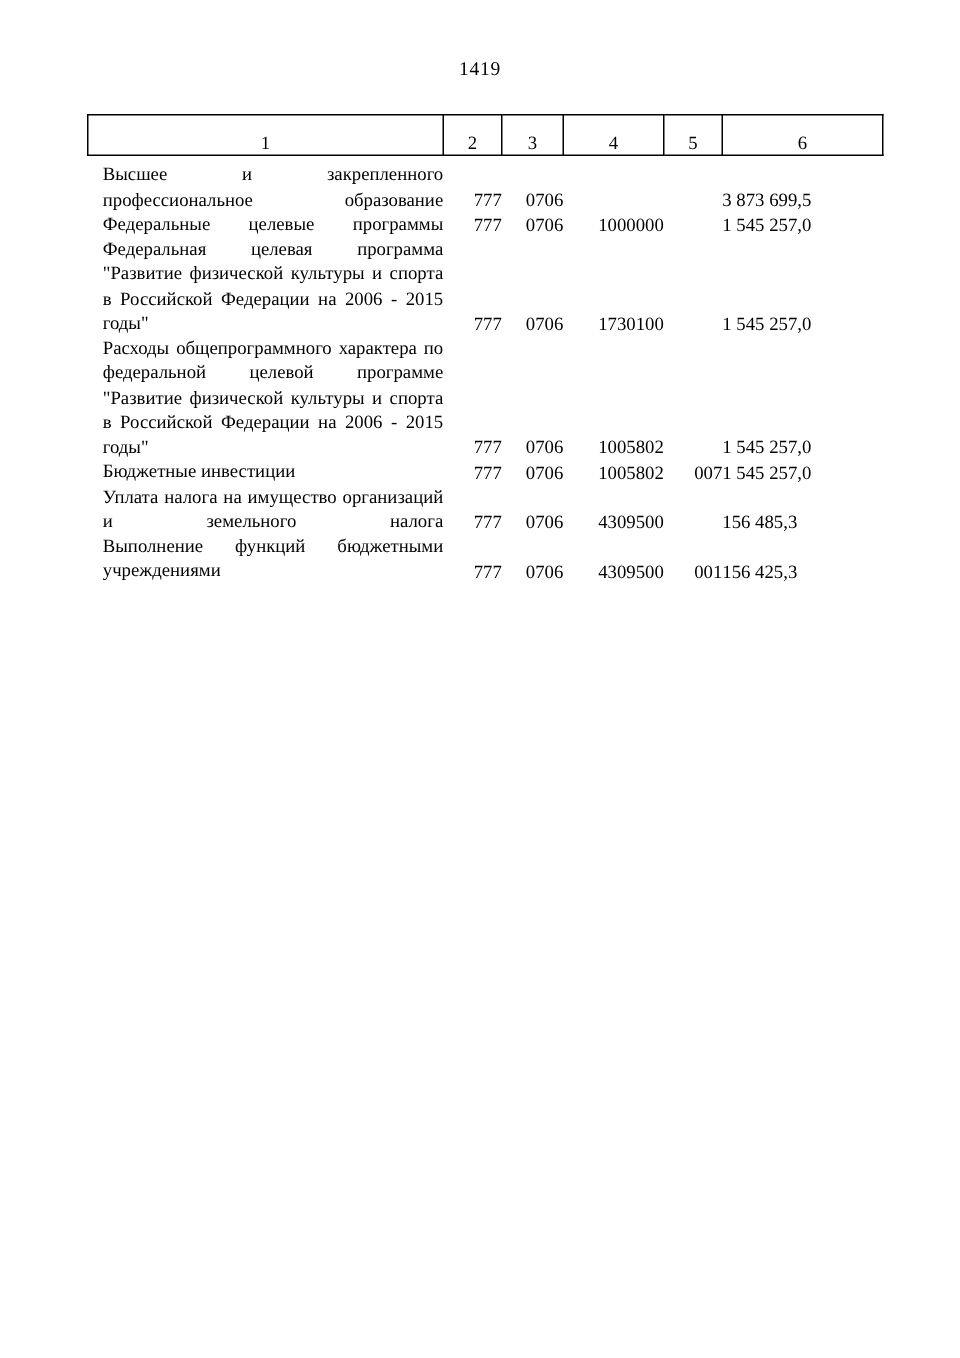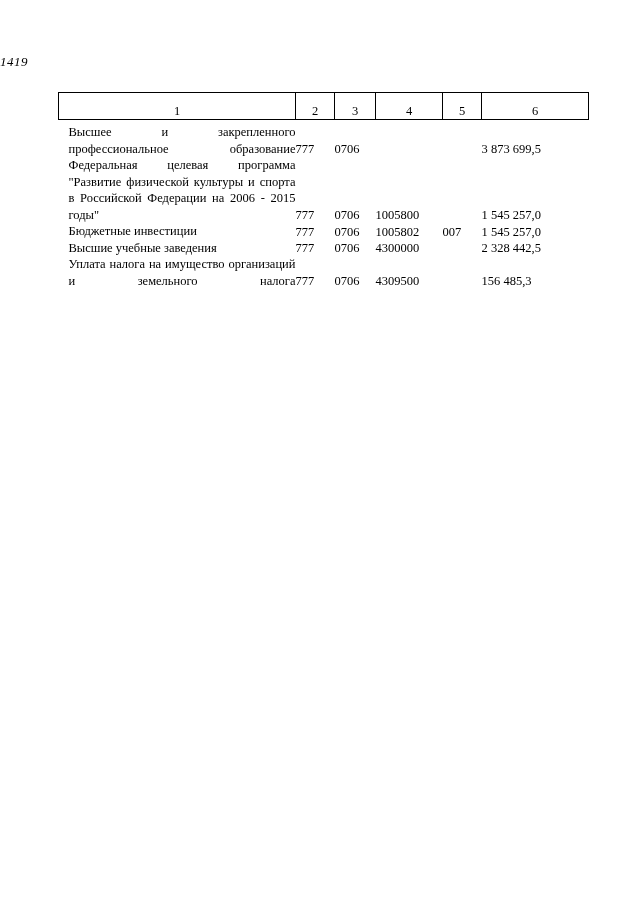--- a/index.html
+++ b/index.html
@@ -15,24 +15,24 @@
     position: relative;
     overflow: hidden;
   }
   .page {
     width: 640px;
     height: 905px;
     position: relative;
     box-sizing: border-box;
   }
   .page-number {
+    text-align: center;
     font-size: 13px;
-    padding-top: 54px;
+    padding-top: 38px;
     letter-spacing: 0.5px;
-    font-style: italic;
   }
   .table-wrap {
     margin: 22px 58px 0 58px;
   }
   table.doc {
     border-collapse: collapse;
     width: 100%;
     table-layout: fixed;
   }
   table.doc td {
@@ -66,21 +66,21 @@
     padding-left: 10px !important;
     padding-right: 4px;
     font-size: 12.5px;
   }
   .name.nojust {
     text-align: left;
     text-align-last: left;
     font-family: Liberation Serif, serif;
   }
   .num {
-    text-align: left;
+    text-align: right;
     font-size: 12.5px;
     white-space: nowrap;
   }
   .amount {
     padding-right: 8px !important;
     font-size: 12.5px;
     white-space: nowrap;
   }
   .spacer td { height: 4px; padding: 0; }
 </style>
@@ -109,57 +109,73 @@
 
         <tr class="body-row">
           <td class="name">Высшее и закрепленного профессиональное образование</td>
           <td class="num">777</td>
           <td class="num">0706</td>
           <td class="num"></td>
           <td class="num"></td>
           <td class="amount">3 873 699,5</td>
         </tr>
 
+        <tr class="body-row">
+          <td class="name">Федеральные целевые программы</td>
+          <td class="num">777</td>
+          <td class="num">0706</td>
+          <td class="num">1000000</td>
+          <td class="num"></td>
+          <td class="amount">1 545 257,0</td>
+        </tr>
 
         <tr class="body-row">
           <td class="name">Федеральная целевая программа "Развитие физической культуры и спорта в Российской Федерации на 2006 - 2015 годы"</td>
           <td class="num">777</td>
           <td class="num">0706</td>
-          <td class="num">1005800</td>
+          <td class="num">1730100</td>
           <td class="num"></td>
           <td class="amount">1 545 257,0</td>
         </tr>
 
+        <tr class="body-row">
+          <td class="name">Расходы общепрограммного характера по федеральной целевой программе "Развитие физической культуры и спорта в Российской Федерации на 2006 - 2015 годы"</td>
+          <td class="num">777</td>
+          <td class="num">0706</td>
+          <td class="num">1005802</td>
+          <td class="num"></td>
+          <td class="amount">1 545 257,0</td>
+        </tr>
 
         <tr class="body-row">
           <td class="name nojust">Бюджетные инвестиции</td>
           <td class="num">777</td>
           <td class="num">0706</td>
           <td class="num">1005802</td>
           <td class="num">007</td>
           <td class="amount">1 545 257,0</td>
         </tr>
 
-        <tr class="body-row">
-          <td class="name nojust">Высшие учебные заведения</td>
-          <td class="num">777</td>
-          <td class="num">0706</td>
-          <td class="num">4300000</td>
-          <td class="num"></td>
-          <td class="amount">2 328 442,5</td>
-        </tr>
 
         <tr class="body-row">
           <td class="name">Уплата налога на имущество организаций и земельного налога</td>
           <td class="num">777</td>
           <td class="num">0706</td>
           <td class="num">4309500</td>
           <td class="num"></td>
           <td class="amount">156 485,3</td>
         </tr>
 
+        <tr class="body-row">
+          <td class="name">Выполнение функций бюджетными учреждениями</td>
+          <td class="num">777</td>
+          <td class="num">0706</td>
+          <td class="num">4309500</td>
+          <td class="num">001</td>
+          <td class="amount">156 425,3</td>
+        </tr>
 
 
       </tbody>
     </table>
   </div>
 
 </div>
 
 </body></html>

